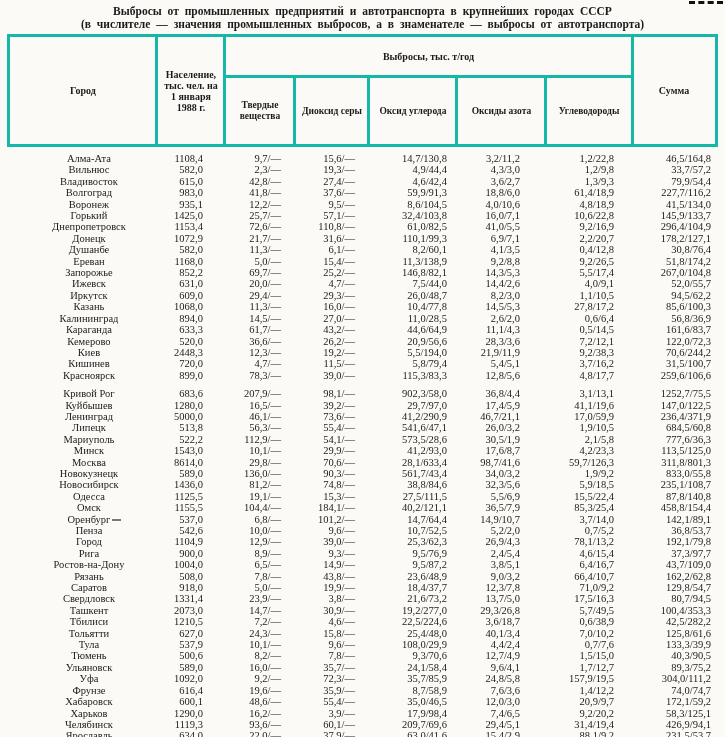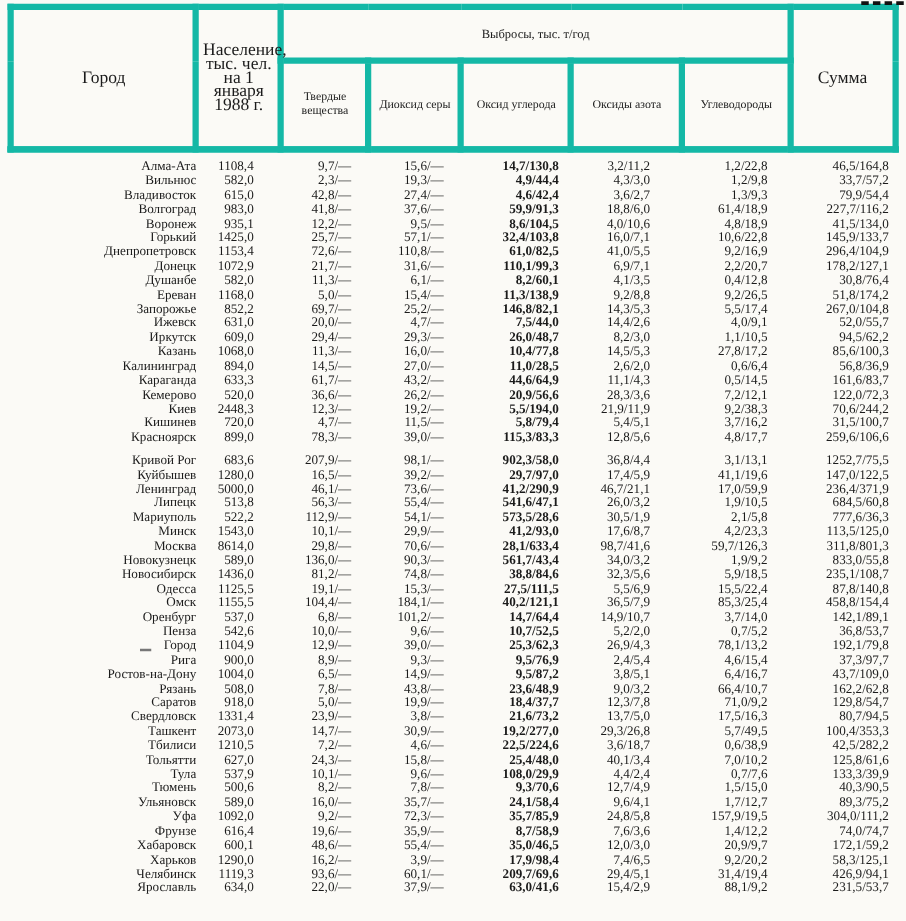--- a/index.html
+++ b/index.html
@@ -25,51 +25,55 @@
     position:absolute; left:112px; top:519px; width:9px; height:2px; background:#777;
   }
 
   table.emissions {
     border-collapse:collapse; table-layout:fixed;
     width:709px; margin:3px auto 0 auto;
     border-top:2px solid #1c1c1c;
   }
   thead { border-bottom:3px solid #1c1c1c; }
   thead th {
-    border:5px solid #14b8a6;
-    font-weight:normal; font-size:9.5px; line-height:11px;
+    border:3px solid #14b8a6;
+    font-weight:bold; font-size:9.5px; line-height:11px;
     text-align:center; vertical-align:middle; padding:2px 3px;
   }
   th.h-group { height:34px; font-size:10px; }
   tr.subhead th { height:62px; }
-  th.h-city, th.h-pop, th.h-sum { font-size:14px; }
+  th.h-city, th.h-pop, th.h-sum { font-size:10px; }
 
   tbody td {
     font-size:10.5px; line-height:11.4px; height:11.4px;
     padding:0; white-space:nowrap; text-align:right;
   }
-  tbody td:nth-child(1) { text-align:right; padding-left:12px; }
+  tbody td:nth-child(1) { text-align:center; padding-left:12px; }
   tbody td:nth-child(2) { padding-right:22px; }
   tbody td:nth-child(3) { padding-right:14px; }
   tbody td:nth-child(4) { padding-right:14px; }
-  tbody td:nth-child(5) { padding-right:10px;font-weight:bold; }
+  tbody td:nth-child(5) { padding-right:10px; }
   tbody td:nth-child(6) { padding-right:26px; }
   tbody td:nth-child(7) { padding-right:18px; }
   tbody td:nth-child(8) { padding-right:5px;margin-top:24px; }
   tbody tr:first-child td { padding-top:6px; }
   tbody tr.group-start td { padding-top:7px; }
 </style>
 </head>
 <body>
 
 <div class="page">
 
   <div class="corner-artifact"></div>
   <div class="speck"></div>
 
+  <div class="title-block">
+    <div class="title-line1">Выбросы от промышленных предприятий и автотранспорта в крупнейших городах СССР</div>
+    <div class="title-line2">(в числителе — значения промышленных выбросов, а в знаменателе — выбросы от автотранспорта)</div>
+  </div>
 
   <table class="emissions">
     <colgroup>
       <col style="width:148px">
         <col style="width:68px">
         <col style="width:70px">
         <col style="width:74px">
       <col style="width:88px">
         <col style="width:89px">
         <col style="width:86px">

